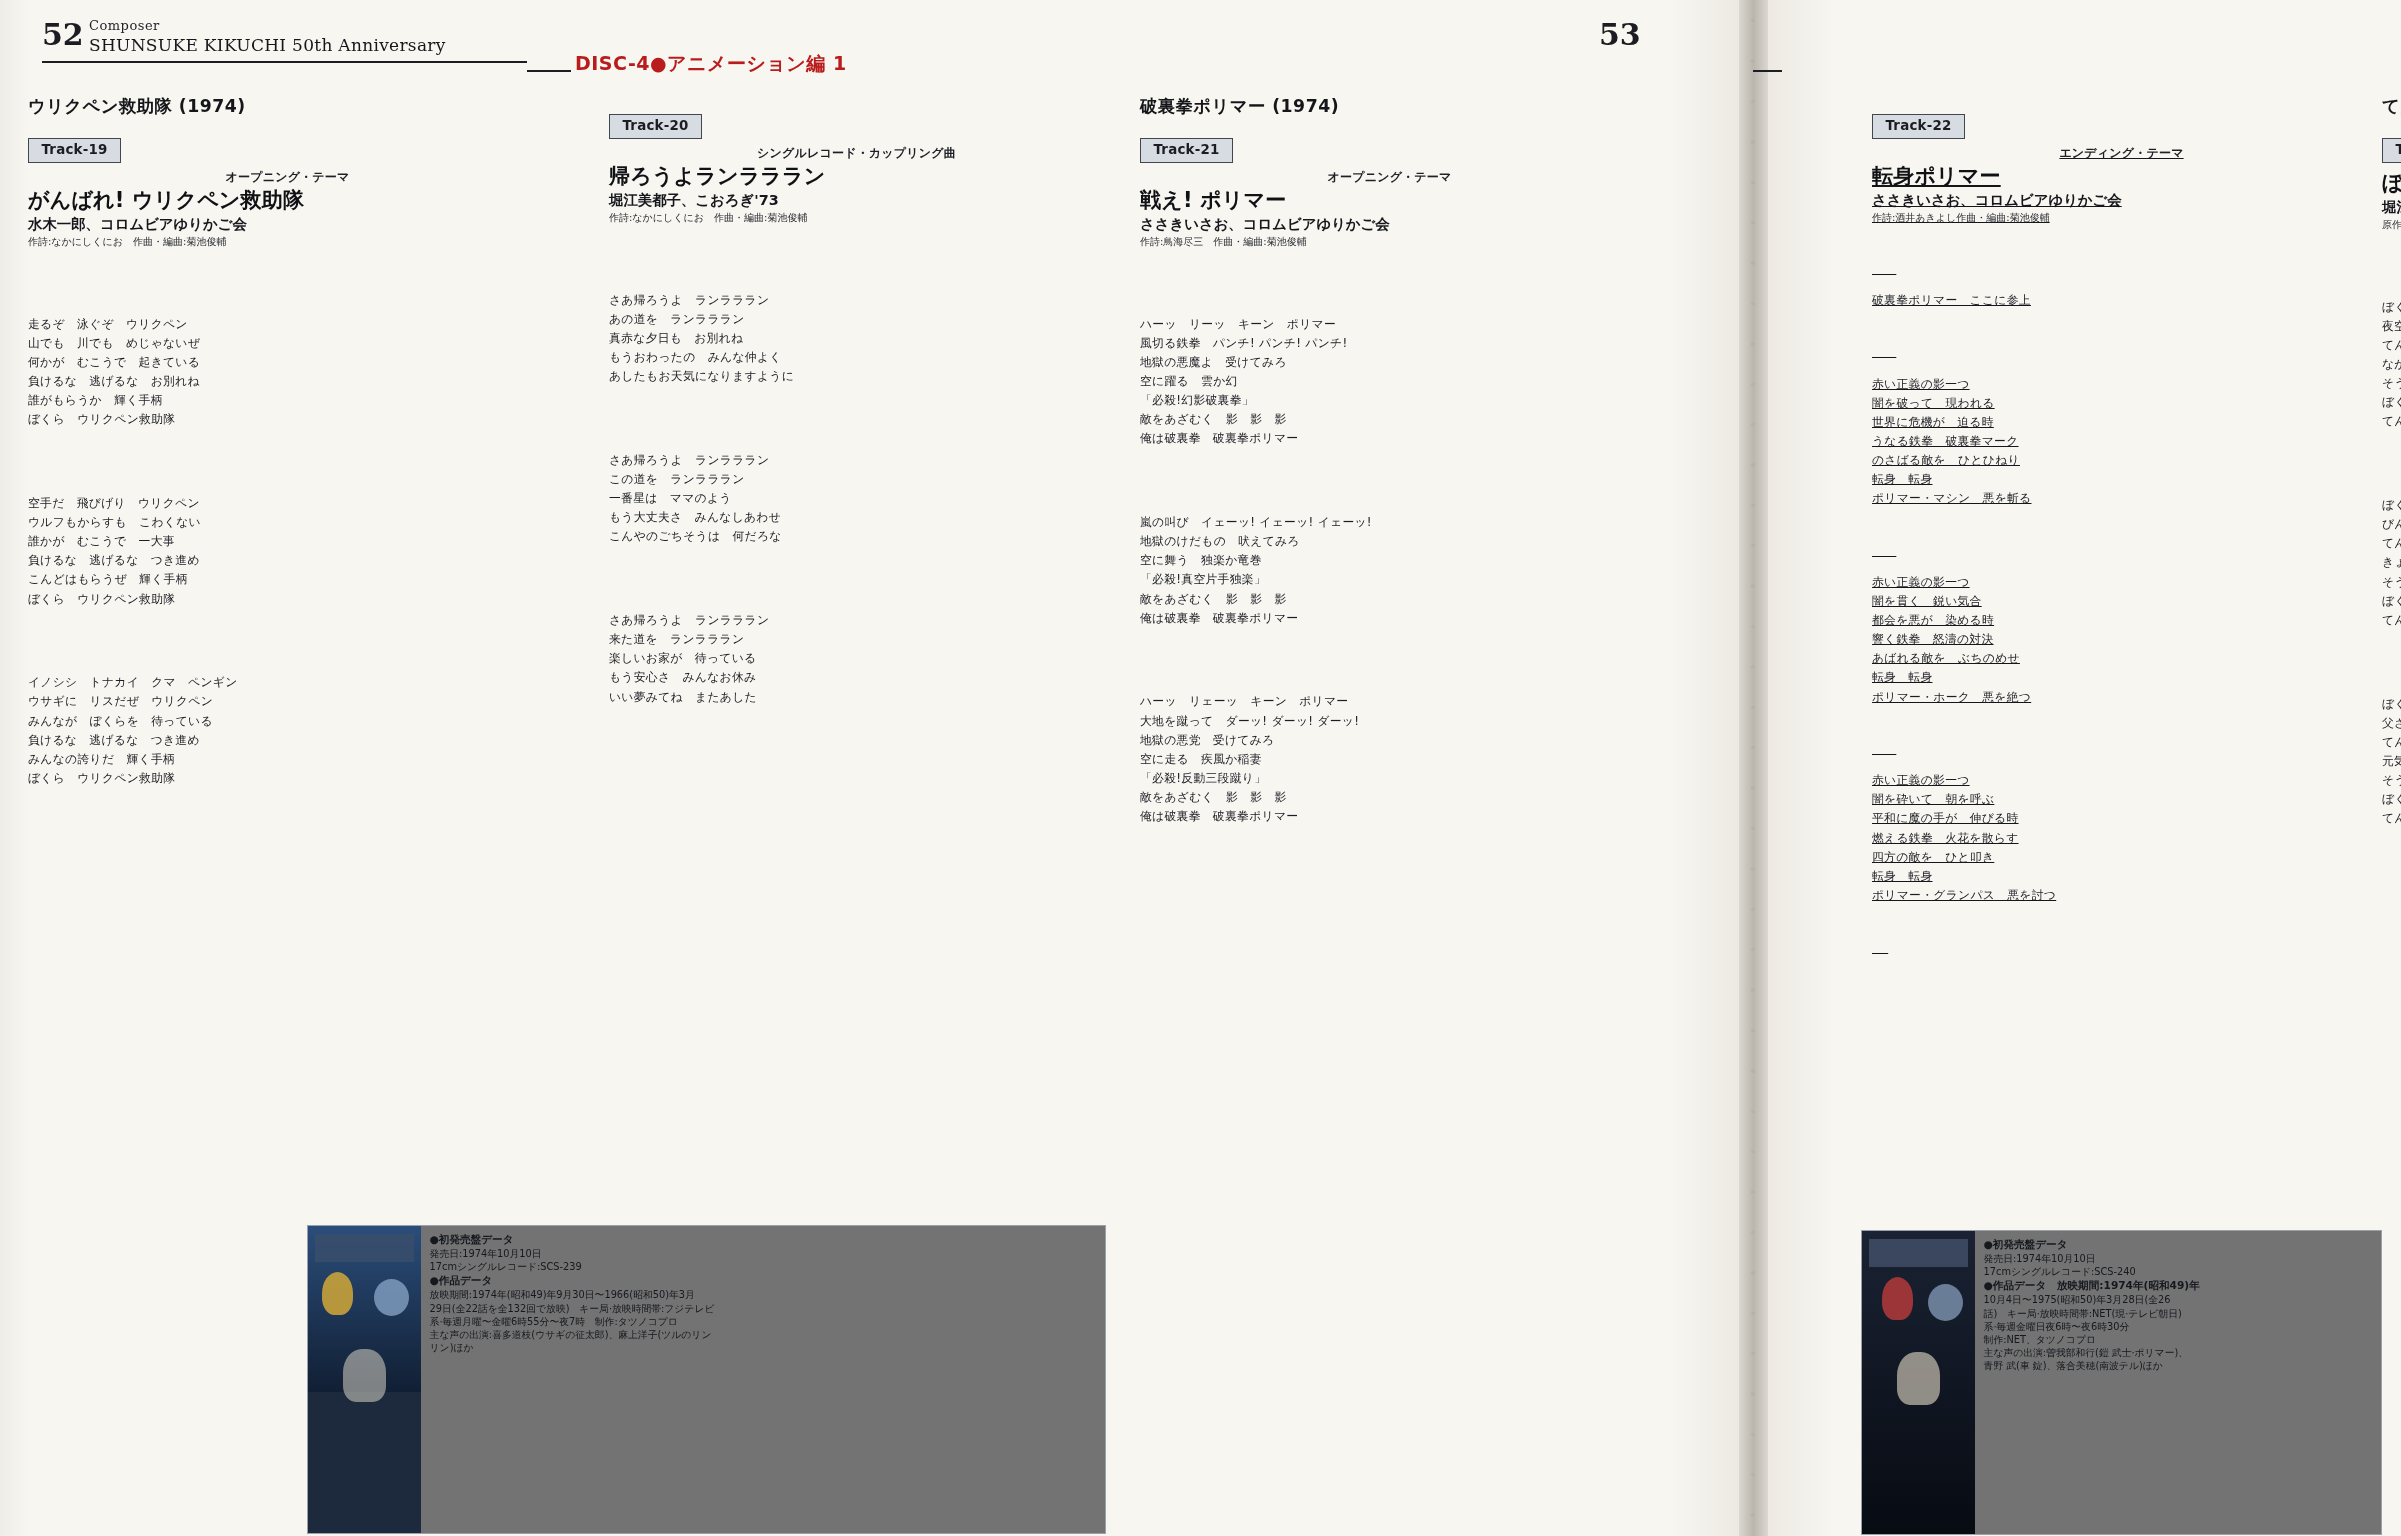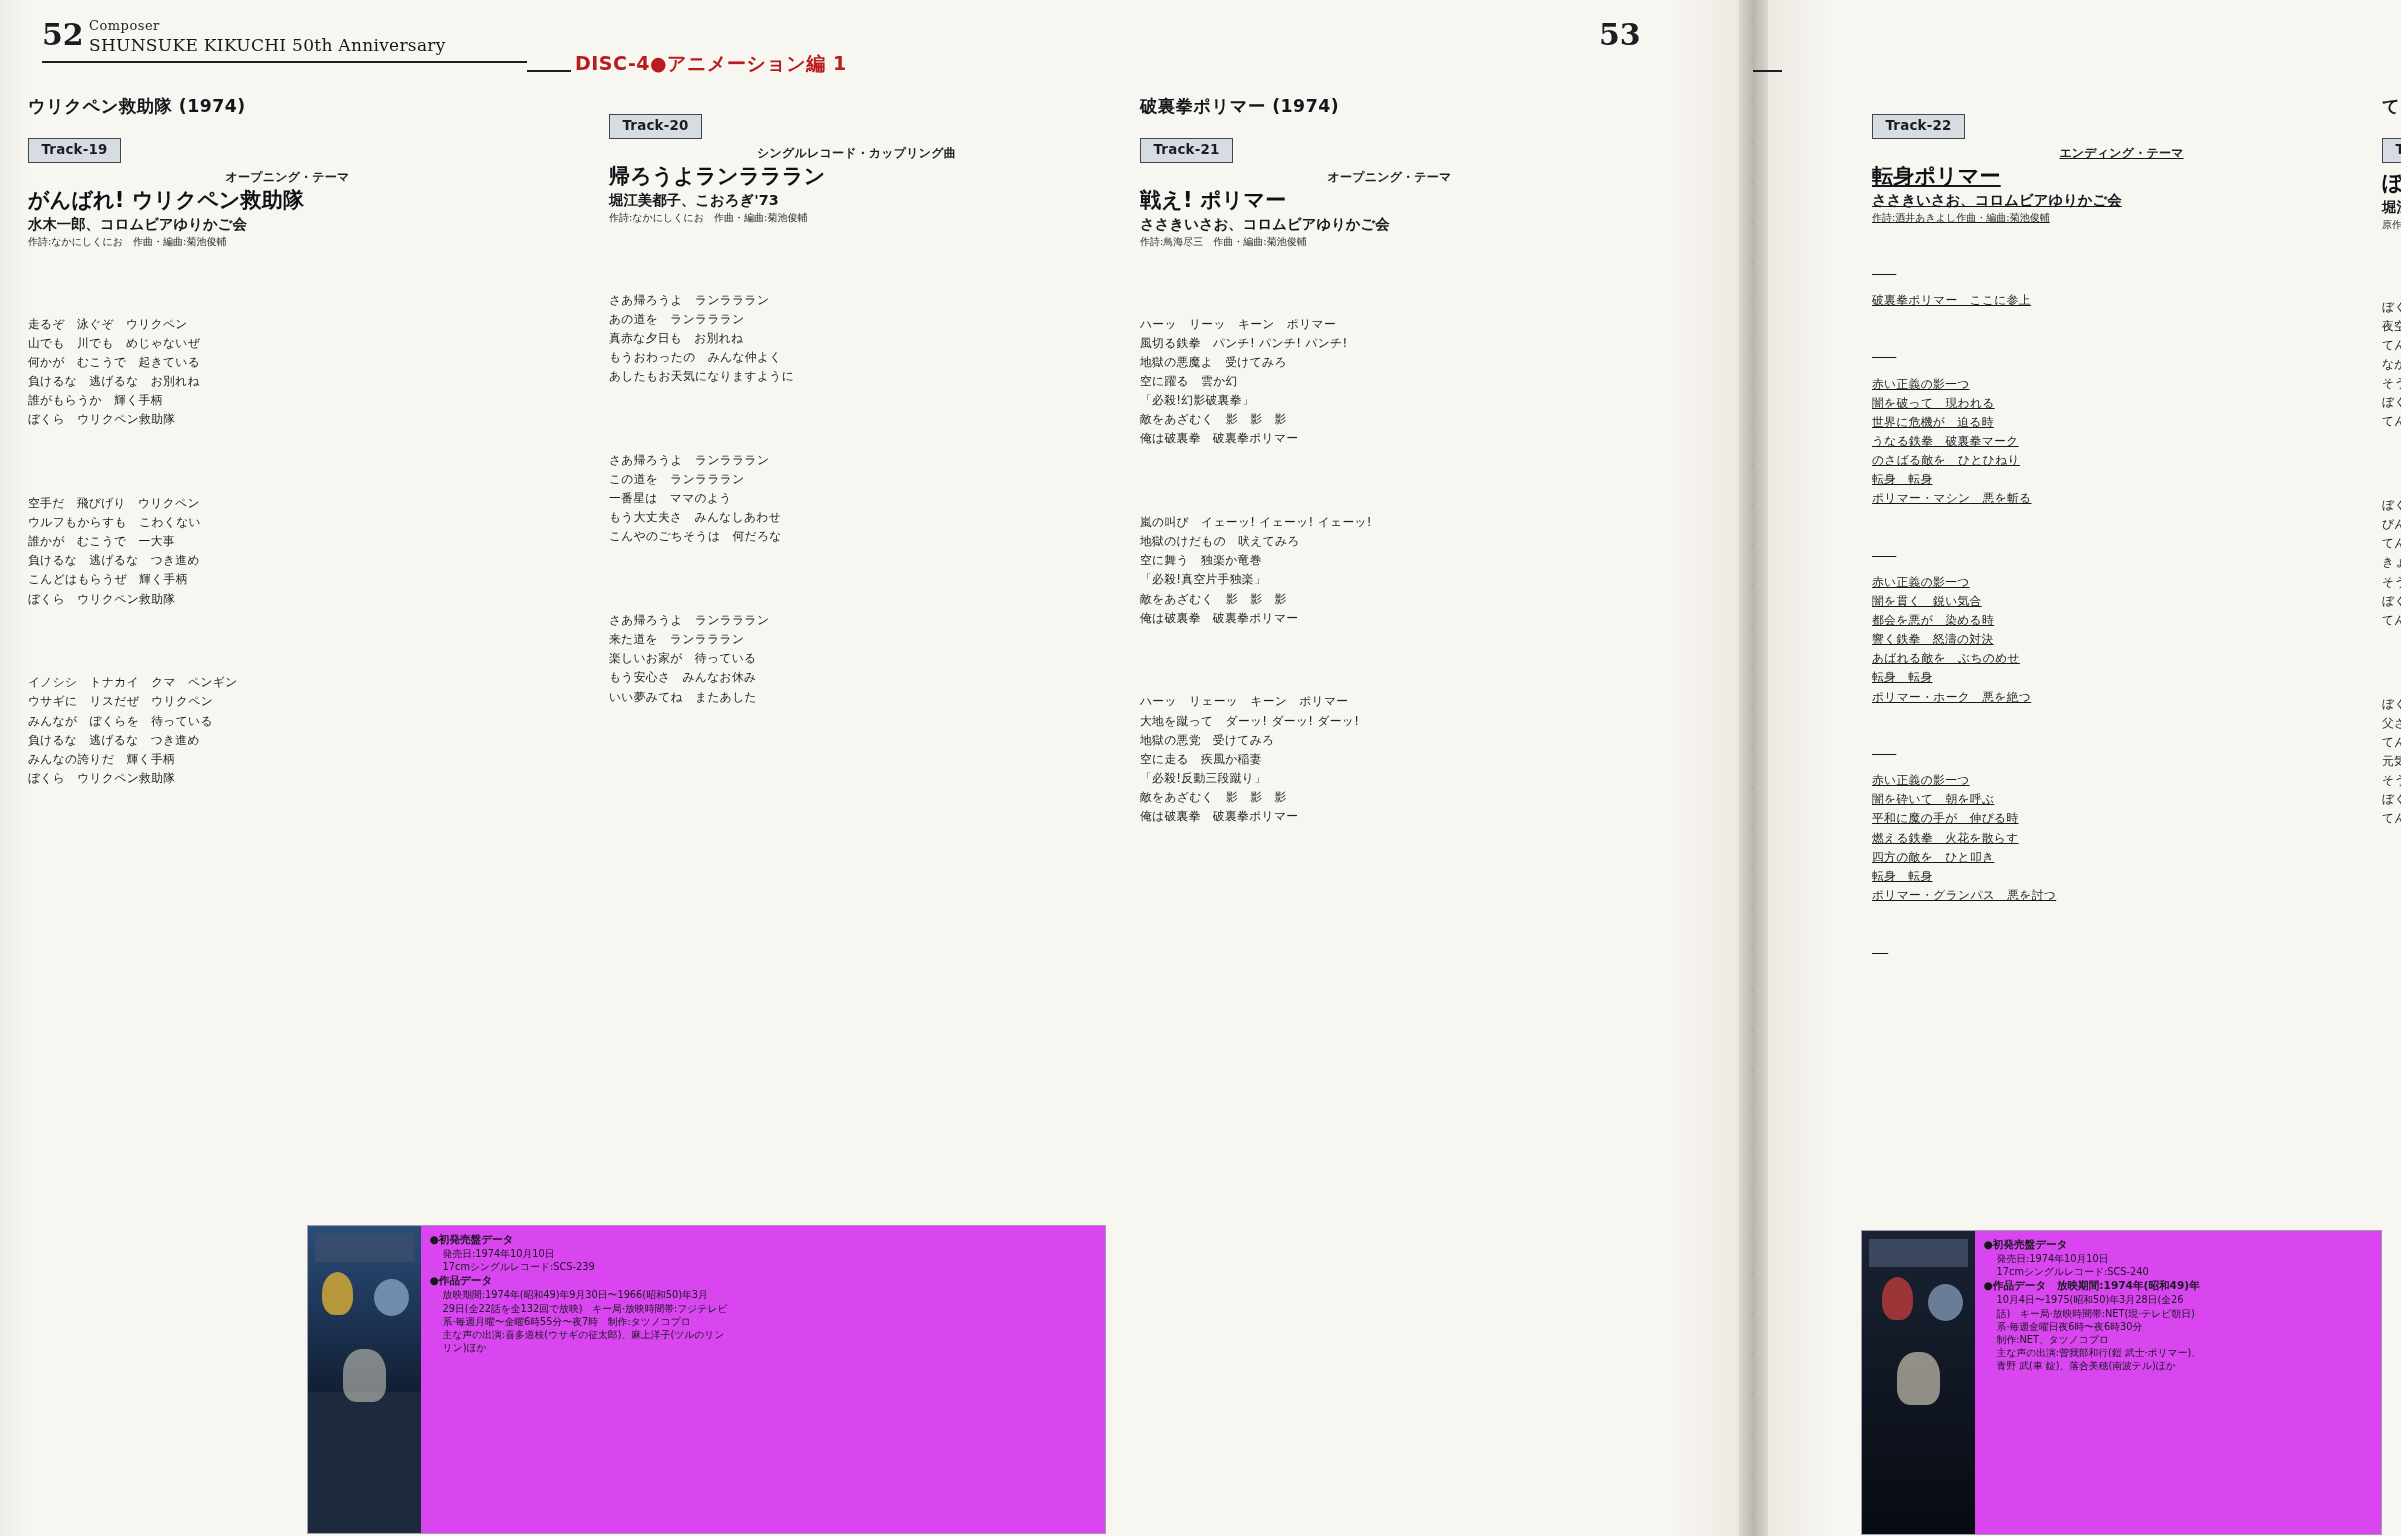--- a/index.html
+++ b/index.html
@@ -70,37 +70,37 @@
   }
   .theme-label{font-size:12px;font-weight:700;color:#1d2026;letter-spacing:0.2px;margin-bottom:2.9px;text-align:center;}
   .song-title{font-size:21px;font-weight:700;color:#0f1115;letter-spacing:0.2px;margin-bottom:3.8px;line-height:1.08;}
   .artist{font-size:14.4px;font-weight:700;color:#15171c;margin-bottom:2.9px;line-height:1.15;}
   .credits{font-size:10px;color:#2a2d33;line-height:1.3;margin-bottom:16.3px;}
   .lyrics{font-size:11.8px;color:#1b1e24;line-height:1.62;white-space:pre-wrap;letter-spacing:0.3px;}
   .lyrics .stanza{margin-bottom:14.4px;margin-top:12px;}
 
   
   .databox{
-    position:absolute;background:#d946ef;border:1px solid #9aa1ab;
+    position:absolute;background:#737373;border:1px solid #9aa1ab;
     display:flex;align-items:stretch;
   }
   .databox .thumb{
     width:113px;flex:0 0 113px;background:#13161b;position:relative;overflow:hidden;
   }
   .thumb .t-sky{position:absolute;inset:0;}
   .thumb .t-a{position:absolute;left:6.7px;top:7.7px;right:6.7px;height:28px;background:#3a4e6b;opacity:.85;}
   .thumb .t-b{position:absolute;left:0;bottom:0;width:100%;height:46%;background:#1d2a3d;}
   .thumb .t-c{position:absolute;left:14.4px;top:46px;width:31px;height:43px;border-radius:50% 50% 40% 40%;background:#c8a23a;opacity:.9;}
   .thumb .t-d{position:absolute;right:12.5px;top:53px;width:35px;height:37px;border-radius:50%;background:#7e9bbd;opacity:.85;}
   .thumb .t-e{position:absolute;left:50%;top:40%;width:43px;height:53px;margin-left:-21.6px;background:#d9d3c4;border-radius:44% 44% 30% 30%;opacity:.55;}
   .databox .dtext{
     flex:1;padding:5.8px 7.7px 5.8px 8.6px;font-size:9.8px;line-height:1.34;color:#15181d;
   }
   .dtext .dhead{font-weight:700;font-size:10.6px;margin-bottom:1px;}
-  .dtext .dline{white-space:pre-wrap;margin-left:13px;}
+  .dtext .dline{white-space:pre-wrap;}
 </style>
 </head>
 <body>
 
 <div id="page">
 
   <div class="paper left"></div>
   <div class="paper right"></div>
   <div class="gutter"></div>
   <div class="gutter-dots">

